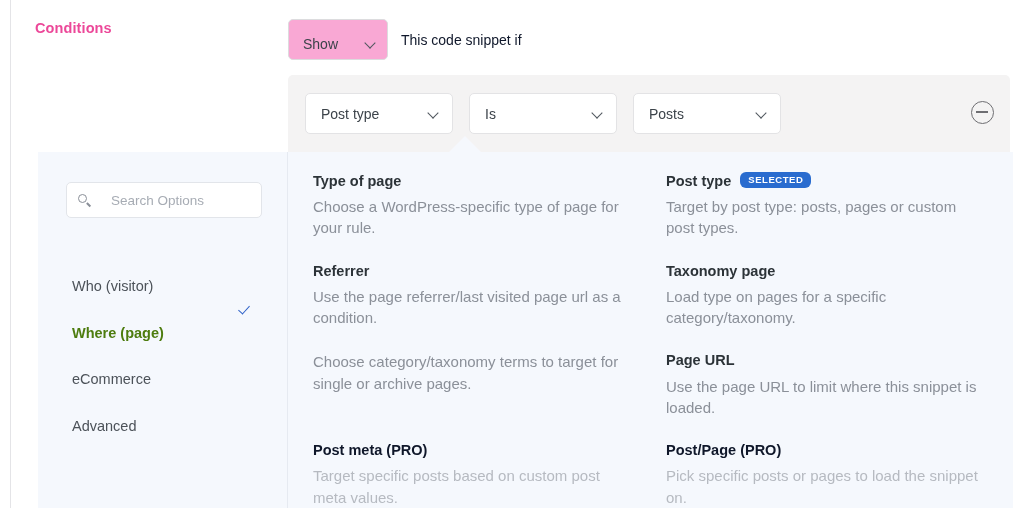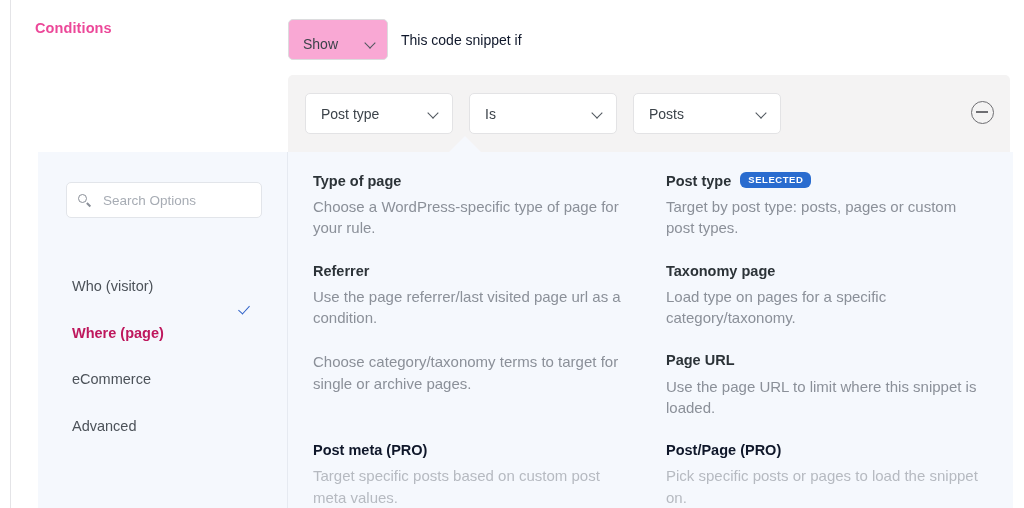--- a/index.html
+++ b/index.html
@@ -236,21 +236,21 @@
     top: 30px;
     width: 196px;
     height: 36px;
     background: #ffffff;
     border: 1px solid #e2e5ea;
     border-radius: 5px;
     box-sizing: border-box;
     display: flex;
     align-items: center;
     padding: 0 10px 0 11px;
-    gap: 12px;
+    gap: 20px;
   }
   .search-icon {
     width: 13px;
     height: 13px;
     flex: none;
     position: relative;
   }
   .search-icon::before {
     content: "";
     position: absolute;
@@ -299,21 +299,21 @@
     box-sizing: border-box;
     justify-content: space-between;
     cursor: pointer;
   }
   .side-item .side-label {
     font-size: 14.5px;
     color: #4c5259;
     margin-top: 46px;
   }
   .side-item.active .side-label {
-    color: #be185d;
+    color: #4d7c0f;
     font-weight: 700;
   }
   .check-icon {
     width: 15px;
     height: 15px;
     position: relative;
     flex: none;
   }
   .check-icon::before {
     content: "";

